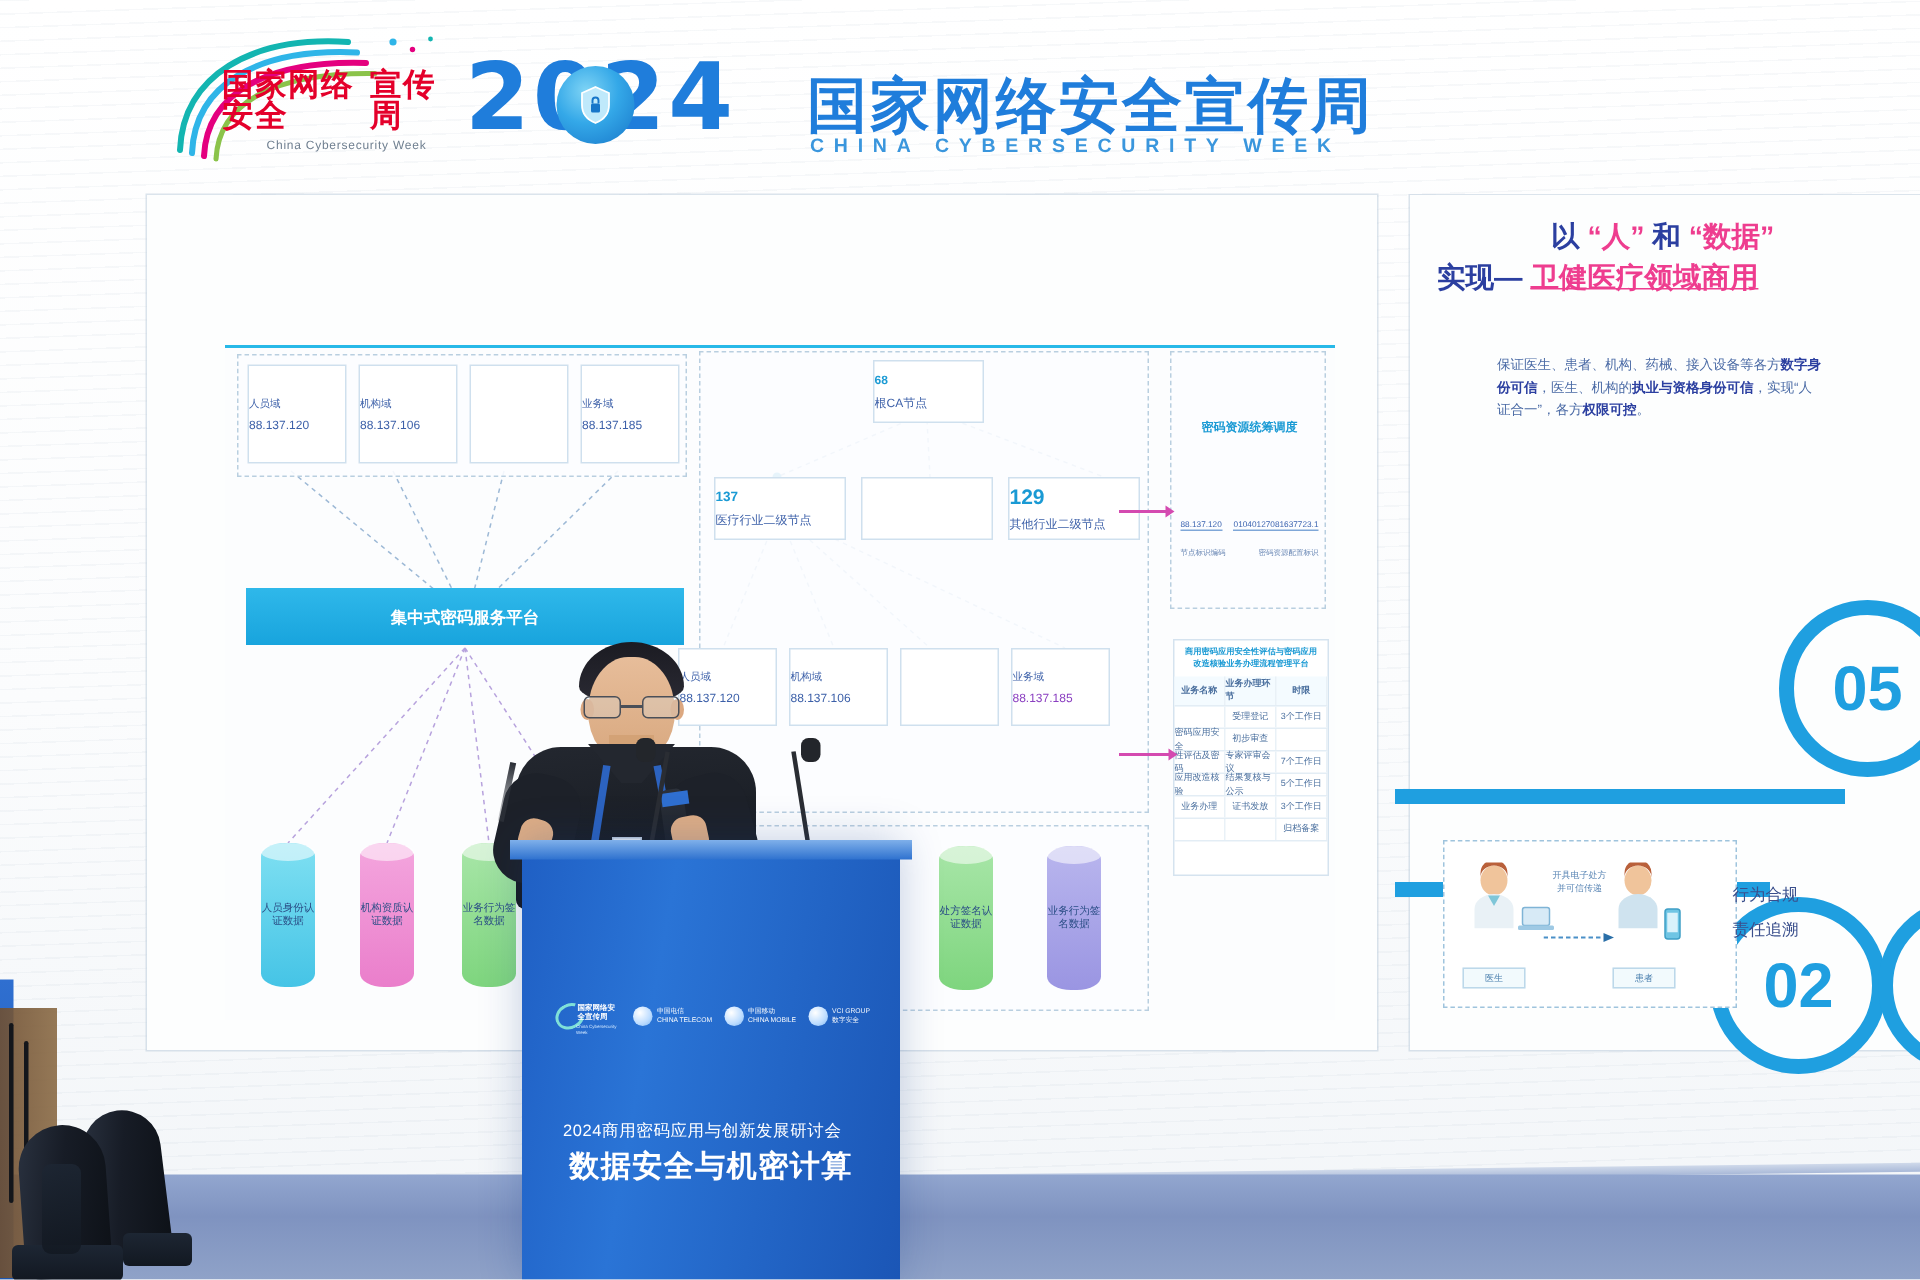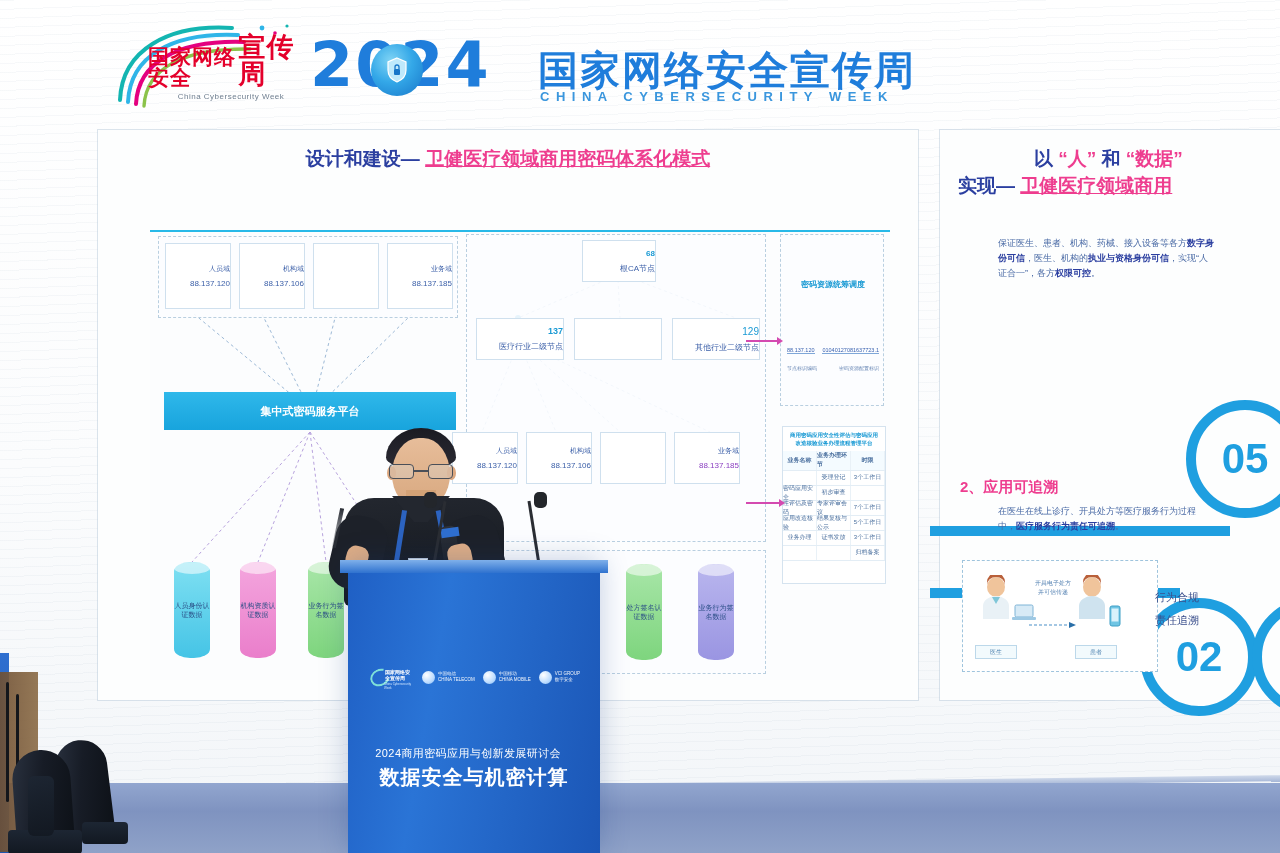--- a/index.html
+++ b/index.html
@@ -40,21 +40,21 @@
   #header { position:absolute; left:0; top:0; width:1280px; height:128px; }
 
   .cw-logo { position:absolute; left:112px; top:22px; width:190px; height:92px; }
   .cw-swoosh { position:absolute; left:0; top:0; width:190px; height:92px; }
   .cw-badge {
     position:absolute; left:36px; top:18px; width:148px; height:48px;
     display:flex; flex-direction:row; align-items:flex-end; justify-content:center;
     line-height:1.0;
   }
   .cw-badge .l1 { font-size:21px; font-weight:bold; color:#e4002b; letter-spacing:1px; }
-  .cw-badge .l2 { font-size:27px; font-weight:bold; color:#e4002b; letter-spacing:1px; margin-top:2px;}
+  .cw-badge .l2 { font-size:21px; font-weight:bold; color:#e4002b; letter-spacing:1px; margin-top:2px;}
   .cw-en { position:absolute; left:44px; top:70px; width:150px; text-align:center;
            font-size:8px; color:#6f7f90; letter-spacing:.5px; }
 
   .year2024 { position:absolute; left:310px; top:28px;
     font-size:62px; font-weight:bold; color:#1f7ddb; letter-spacing:2px;
     font-family:"DejaVu Sans",sans-serif; }
   .year-shield {
     position:absolute; left:371px; top:44px; width:52px; height:52px;
     border-radius:50%;
     background:radial-gradient(circle at 38% 32%, #7fd4f5 0%, #34a8e8 45%, #1776c9 100%);
@@ -84,21 +84,21 @@
   #slide-right .slide-title { padding-top:16px; font-size:19px; text-align:left; padding-left:94px;}
 
   
   .diagram {
     position:absolute; left:52px; top:100px; width:740px; height:450px;
     border-top:2px solid #28b9e8;
     background:#fcfdfe;
   }
   .panel { position:absolute; border:1px dashed #b9cfe0; background:rgba(252,253,255,.9); }
   .node  { position:absolute; border:1px solid #cfe0ee; background:#fff;
-           display:flex; flex-direction:column; align-items:flex-end; justify-content:center;
+           display:flex; flex-direction:column; align-items:flex-start; justify-content:center;
            text-align:center; color:#3b5fa8; overflow:hidden; }
   .node .n-l1 { font-size:7px; filter:blur(.5px); }
   .node .n-l2 { font-size:8px; margin-top:5px; filter:blur(.4px); }
   .node.hi .n-l2 { color:#8a3fc0; }
 
   .bigbar {
     position:absolute; left:14px; top:160px; width:292px; height:38px;
     background:linear-gradient(180deg,#2fb8ea,#18a4dd);
     display:flex; align-items:center; justify-content:center;
     color:#fff; font-size:11px; font-weight:bold; filter:blur(.5px);
@@ -283,24 +283,20 @@
     </div>
 
     <div class="cn-title">国家网络安全宣传周</div>
     <div class="en-title">CHINA  CYBERSECURITY  WEEK</div>
   </div>
 
   <div class="screen soft" id="screen-left">
     <div id="slide-left">
 
       <div class="slide-title">
-        <div>
-          <span class="t-blue">设计和建设—</span>
-          <span class="t-pink-u">卫健医疗领域商用密码体系化模式</span>
-        </div>
       </div>
 
       <div class="diagram">
 
         <svg class="links" width="740" height="450">
           <g stroke="#9db9d6" stroke-width="1" fill="none" stroke-dasharray="3 3">
             <path d="M44 82 L160 178"></path>
             <path d="M112 82 L160 178"></path>
             <path d="M186 82 L162 178"></path>
             <path d="M262 82 L164 178"></path>
@@ -358,21 +354,21 @@
 
         <div class="node" style="left:326px; top:86px; width:88px; height:42px;">
           <span class="n-l1" style="font-size:9px;font-weight:bold;color:#1a9ad4;">137</span>
           <span class="n-l2">医疗行业二级节点</span>
         </div>
         <div class="node" style="left:424px; top:86px; width:88px; height:42px;">
           <span class="n-l1"></span>
           <span class="n-l2"></span>
         </div>
         <div class="node" style="left:522px; top:86px; width:88px; height:42px;">
-          <span class="n-l1" style="font-size:10px;font-weight:normal;color:#1a9ad4;">129</span>
+          <span class="n-l1" style="font-size:14px;font-weight:bold;color:#1a9ad4;">129</span>
           <span class="n-l2">其他行业二级节点</span>
         </div>
 
         <div class="node" style="left:302px; top:200px; width:66px; height:52px;">
           <span class="n-l1">人员域</span>
           <span class="n-l2">88.137.120</span>
         </div>
         <div class="node" style="left:376px; top:200px; width:66px; height:52px;">
           <span class="n-l1">机构域</span>
           <span class="n-l2">88.137.106</span>
@@ -479,26 +475,20 @@
         <span>02</span>
       </div>
       <div class="circ" style="left:312px; top:468px; width:118px; height:118px; font-size:42px;"></div>
 
       <div class="r-sec" style="top:106px;">
         <div class="r-p">
           <span>保证医生、患者、机构、药械、接入设备等各方</span><b>数字身份可信</b><span>，医生、机构的</span><b>执业与资格身份可信</b><span>，实现“人证合一”，各方</span><b>权限可控</b><span>。</span>
         </div>
       </div>
 
-      <div class="r-sec" style="top:348px;">
-        <div class="r-h">2、应用可追溯</div>
-        <div class="r-p" style="width:200px;">
-          <span>在医生在线上诊疗、开具处方等医疗服务行为过程中，</span><b>医疗服务行为责任可追溯</b><span>。</span>
-        </div>
-      </div>
 
       <div class="persona" style="left:22px; top:430px; width:196px; height:112px;">
 
         <svg class="p-fig" style="left:16px; top:14px;" viewBox="0 0 34 44">
           <ellipse cx="17" cy="12" rx="9" ry="10" fill="#f0c49b"></ellipse>
           <path d="M8 10 a9 8 0 0 1 18 0 l0 -3 a9 9 0 0 0 -18 0 Z" fill="#b9603a"></path>
           <path d="M4 44 v-13 a13 10 0 0 1 26 0 v13 Z" fill="#e9f1f6"></path>
           <path d="M13 22 l4 7 l4 -7" fill="#7fc6d8"></path>
         </svg>
         <svg style="position:absolute; left:48px; top:42px; width:26px; height:20px;" viewBox="0 0 26 20">

